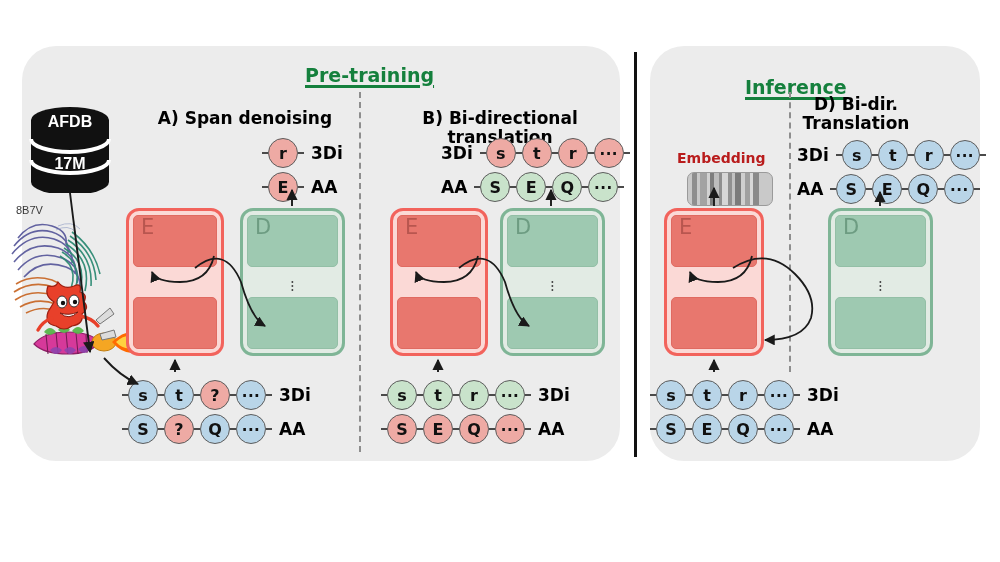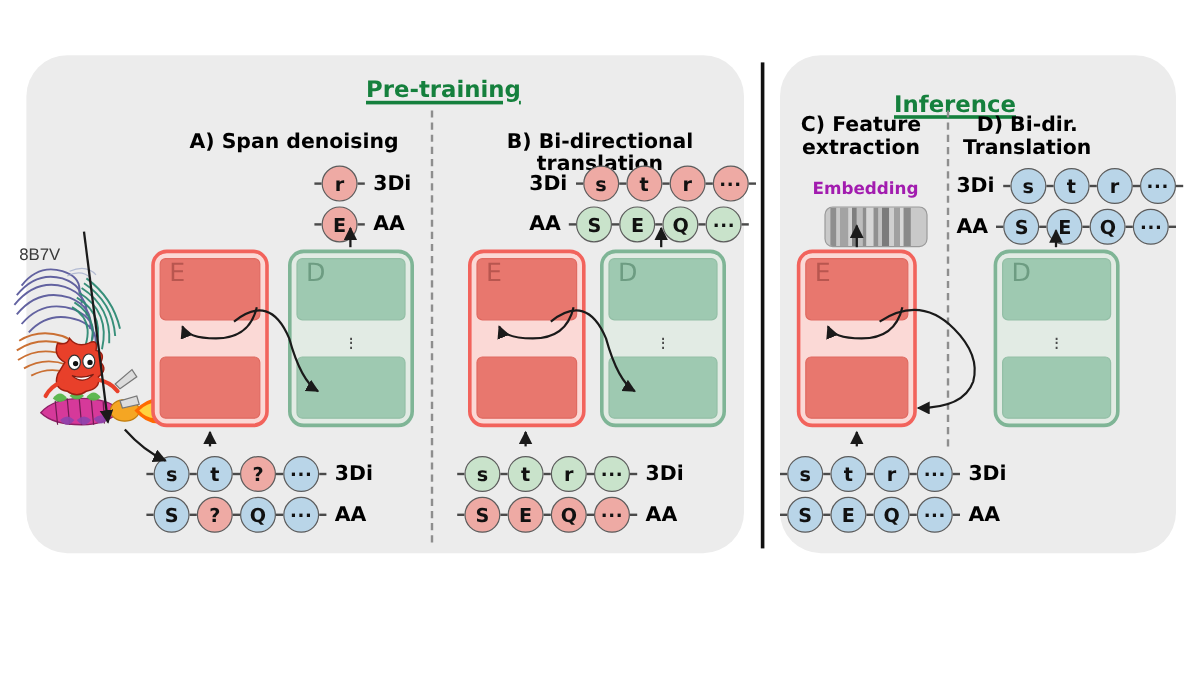--- a/index.html
+++ b/index.html
@@ -43,53 +43,62 @@
   .tok.dots{font-size:15px;font-weight:bold;letter-spacing:0.5px;padding-bottom:6px;}
   .tok.blue{background:#b9d5e8;}
   .tok.pink{background:#eeaaa4;}
   .tok.green{background:#c9e3cb;}
   .lnk{width:6px;height:1.6px;background:#4a4a4a;flex:0 0 auto;}
   .rowlab{font-size:17px;font-weight:bold;color:#000;}
   .rowlab.left{margin-right:7px;}
   .rowlab.right{margin-left:7px;}
 
   
-  #embed-label{position:absolute;font-size:14px;font-weight:bold;color:#a21caf;white-space:nowrap;}
+  #embed-label{position:absolute;font-size:14px;font-weight:bold;color:#b91c1c;white-space:nowrap;}
   #embed-bars{position:absolute;border-radius:7px;background:#c9c9c9;
     border:1px solid #9a9a9a;display:flex;align-items:stretch;overflow:hidden;padding:0 4px;}
   #embed-bars i{display:block;height:100%;}
 
   
   #db{position:absolute;}
-  #pdbid{position:absolute;font-size:14px;color:#3a3a3a;font-family:"Liberation Sans",sans-serif;}
+  #pdbid{position:absolute;font-size:11px;color:#3a3a3a;font-family:"Liberation Sans",sans-serif;}
   svg.ov{position:absolute;left:0;top:0;width:1000px;height:562px;overflow:visible;
     pointer-events:none;}
 </style>
 </head>
 <body>
 
 <div id="fig">
 
   <div id="pretrain-bg" class="panel-bg"></div>
   <div id="inference-bg" class="panel-bg"></div>
 
   <div class="section-title" style="left:305px;top:64px;">Pre-training</div>
   <div class="section-title" style="left:745px;top:76px;">Inference</div>
 
   <div class="solid-divider" style="left:634px;top:52px;width:3px;height:405px;"></div>
   <div class="dashed-divider" style="left:359px;top:92px;height:360px;"></div>
   <div class="dashed-divider" style="left:789px;top:92px;height:280px;"></div>
 
   <div class="panel-title" style="left:145px;top:109px;width:200px;">A) Span denoising</div>
   <div class="panel-title" style="left:370px;top:109px;width:260px;">B) Bi-directional translation</div>
-  <div class="panel-title" style="left:645px;top:95px;width:145px;white-space:pre-line;">C) Feature
-extraction</div>
   <div class="panel-title" style="left:776px;top:95px;width:160px;white-space:pre-line;">D) Bi-dir.
 Translation</div>
 
+  <div id="db" style="left:26px;top:105px;width:88px;height:88px;">
+    <svg width="88" height="88" viewBox="0 0 88 88">
+      <ellipse cx="44" cy="15" rx="39" ry="13" fill="#111"></ellipse>
+      <rect x="5" y="15" width="78" height="62" fill="#111"></rect>
+      <ellipse cx="44" cy="77" rx="39" ry="13" fill="#111"></ellipse>
+      <path d="M5,34 a39,13 0 0 0 78,0" fill="none" stroke="#fff" stroke-width="4"></path>
+      <path d="M5,55 a39,13 0 0 0 78,0" fill="none" stroke="#fff" stroke-width="4"></path>
+      <text x="44" y="22" text-anchor="middle" fill="#fff" font-family="Liberation Sans, sans-serif" font-size="16" font-weight="bold">AFDB</text>
+      <text x="44" y="64" text-anchor="middle" fill="#fff" font-family="Liberation Sans, sans-serif" font-size="16" font-weight="bold">17M</text>
+    </svg>
+  </div>
 
   <div style="position:absolute;left:0;top:0;width:0;height:0;overflow:hidden;">
     
     
   </div>
 
   <div id="pdbid" style="left:16px;top:204px;">8B7V</div>
 
   <svg class="ov">
     <g transform="translate(12,212)">

